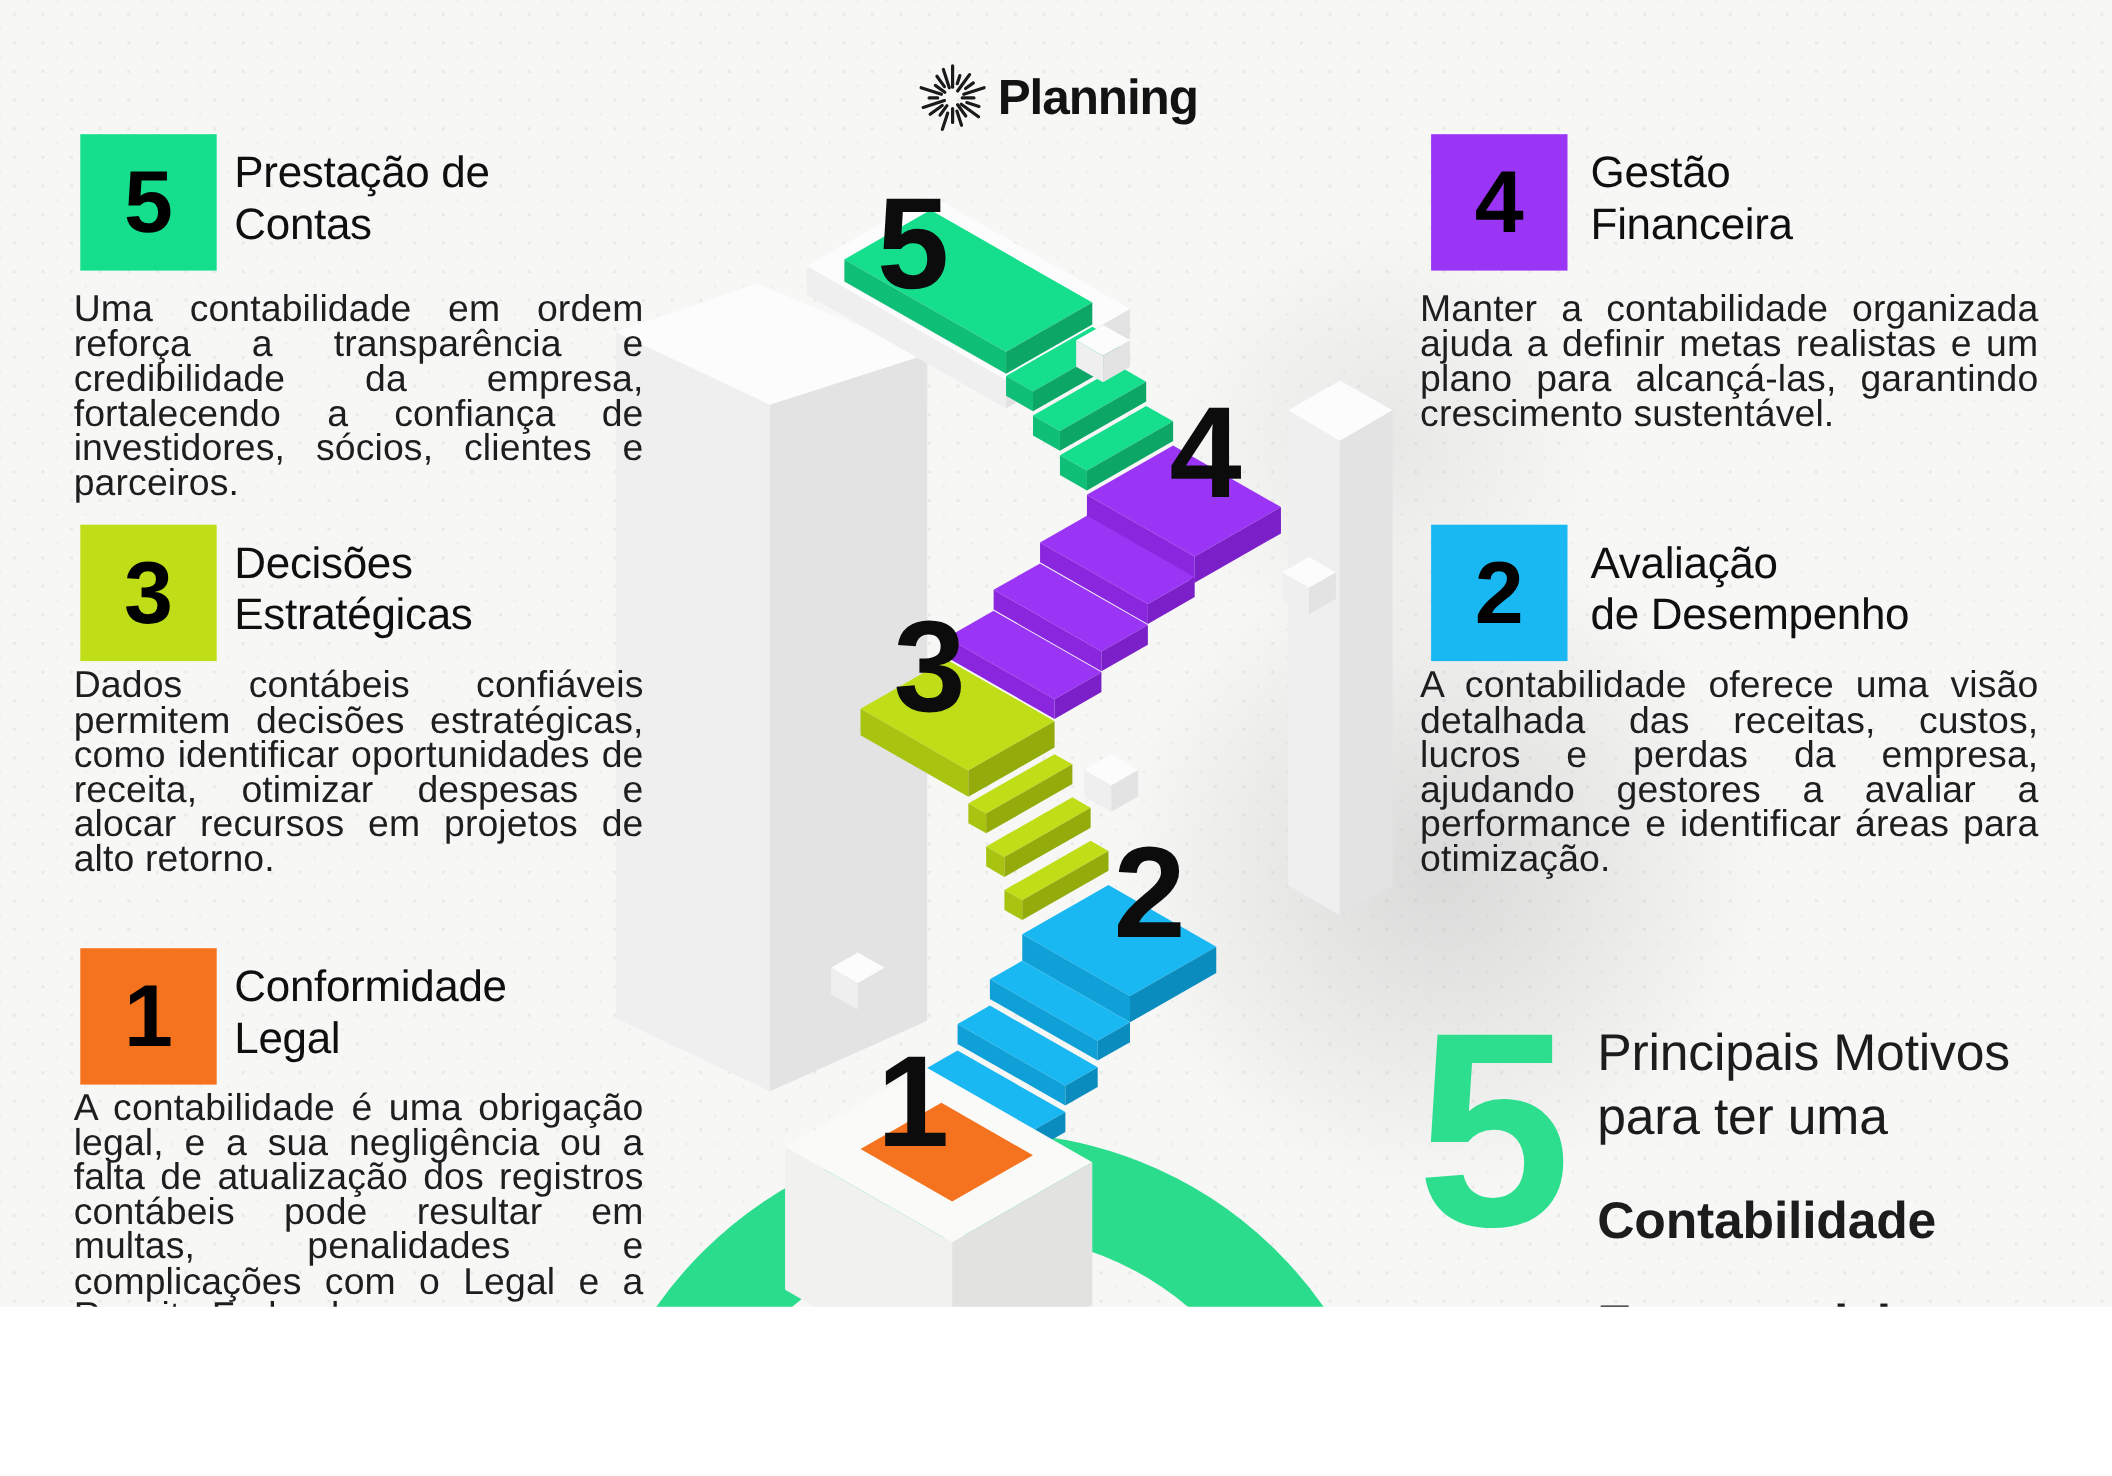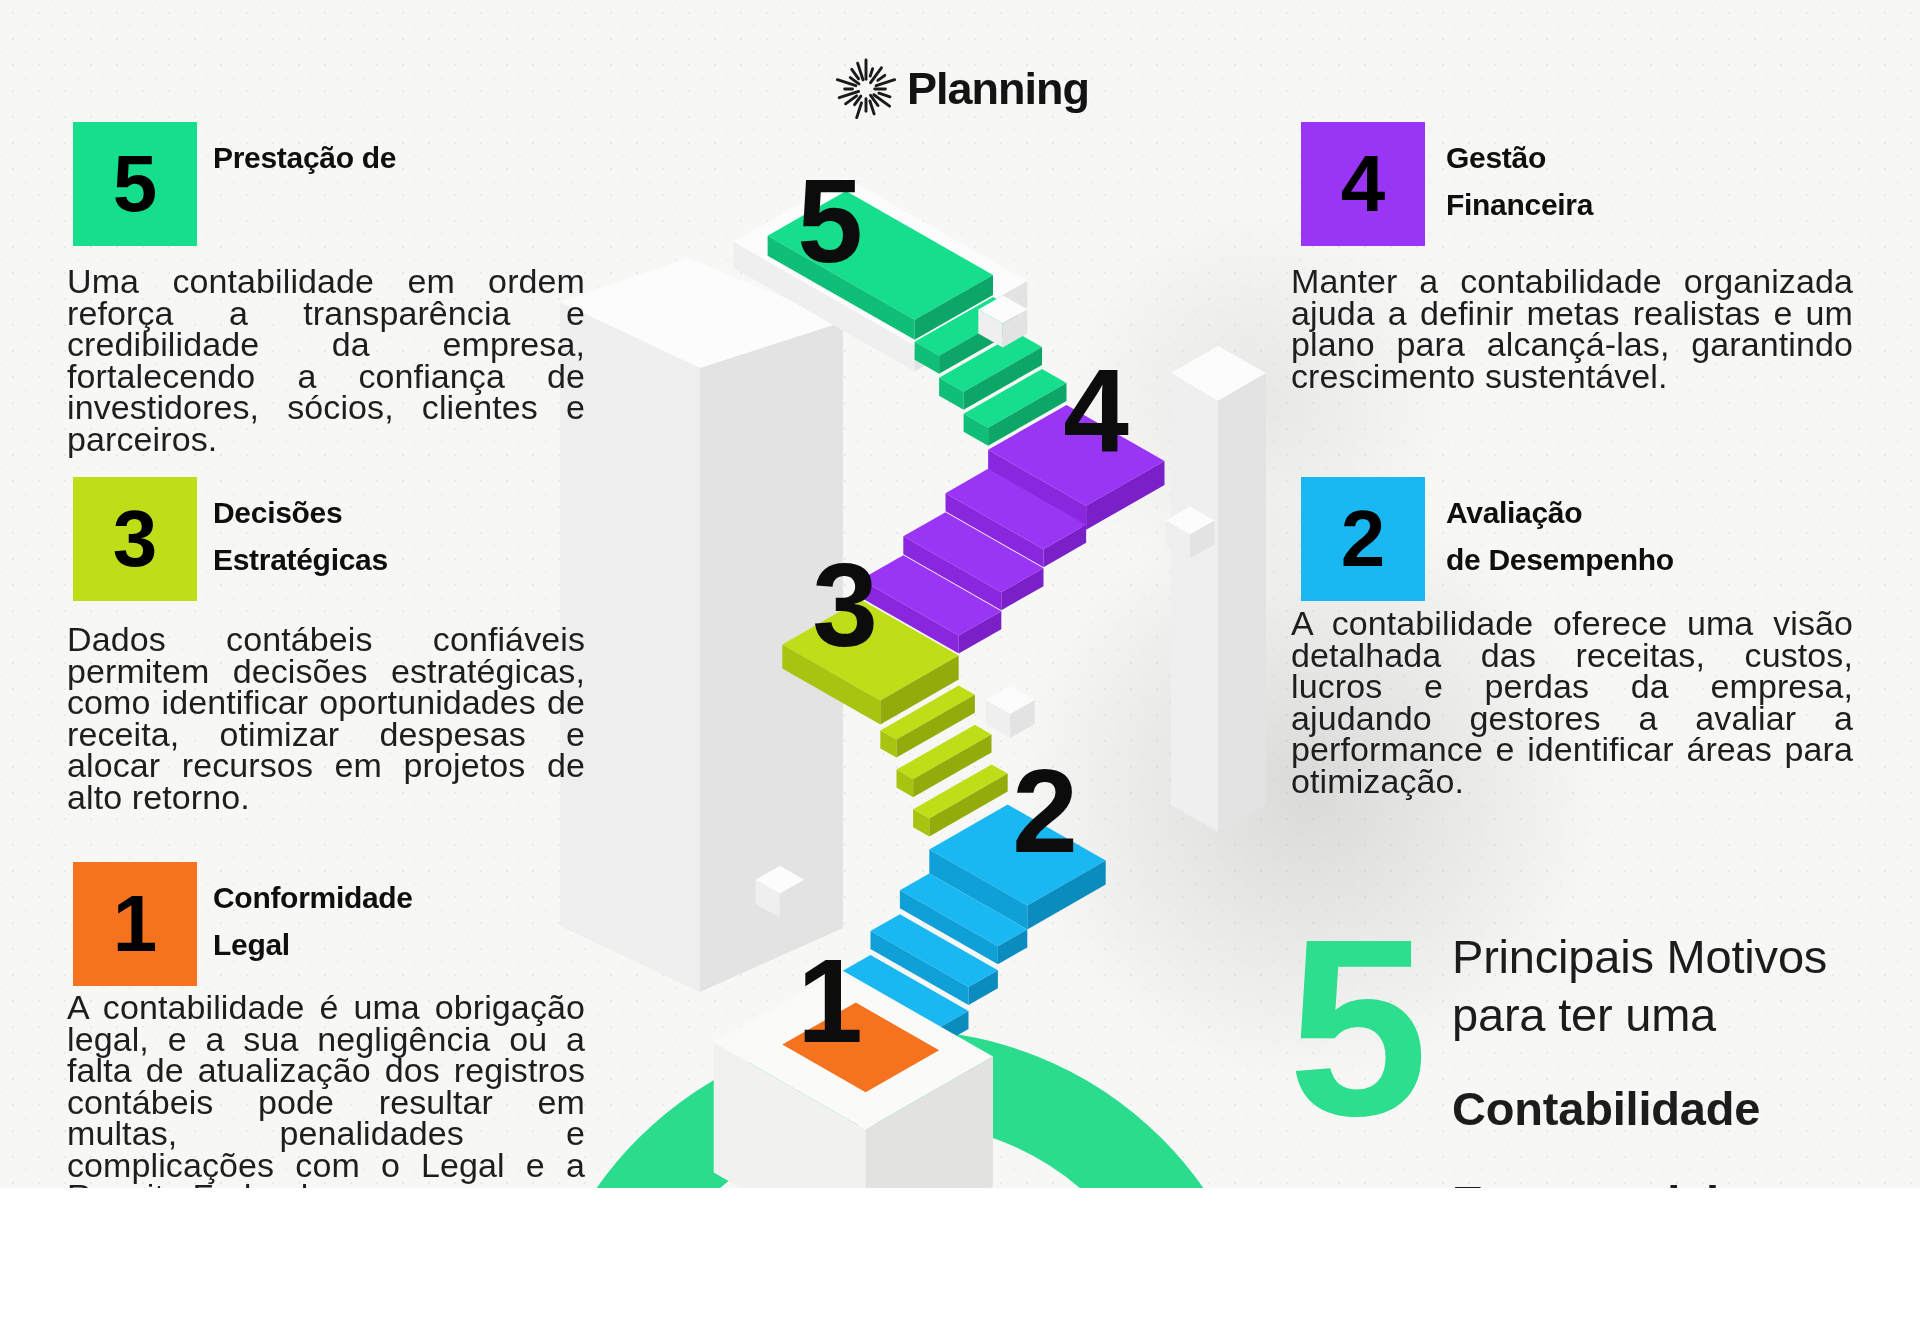--- a/index.html
+++ b/index.html
@@ -24,21 +24,21 @@
     pointer-events:none;
   }
   .logo{position:absolute;left:833px;top:56px;display:flex;align-items:center;gap:8px;}
   .logo svg{width:66px;height:66px;}
   .logo-text{font-size:45px;font-weight:700;color:#131313;letter-spacing:-1px;line-height:66px;}
   #stairs{position:absolute;left:500px;top:90px;width:800px;height:1252px;pointer-events:none;}
   .stair-num{font-family:"Liberation Sans",sans-serif;font-size:118px;font-weight:900;fill:#0c0c0c;text-anchor:middle;}
   .card{position:absolute;width:580px;height:340px;}
   .sq{position:absolute;left:0;top:0;width:124px;height:124px;display:flex;align-items:center;justify-content:center;}
   .sq span{font-size:80px;font-weight:800;color:#000;}
-  .title{position:absolute;left:140px;top:12px;margin:0;font-size:30px;font-weight:700;line-height:47px;color:#0f0f0f;letter-spacing:-0.3px;}
+  .title{position:absolute;left:140px;top:12px;margin:0;font-size:40px;font-weight:400;line-height:47px;color:#0f0f0f;letter-spacing:-0.3px;}
   .title span{display:block;}
   .card.right .title{left:145px;}
   .body{position:absolute;margin:0;font-size:34px;line-height:31.5px;color:#1e1e1e;text-align:justify;letter-spacing:0.1px;}
   .card.left .body{left:-6px;width:518px;}
   .card.right .body{left:-10px;width:562px;}
   .big5{position:absolute;left:1288px;top:928px;font-size:252px;line-height:200px;font-weight:700;}
   .hl{position:absolute;left:1452px;top:928px;color:#1c1c1c;}
   .hl span{display:block;font-size:47px;line-height:58px;font-weight:400;letter-spacing:-0.2px;}
   .hl span.b{font-weight:700;margin-top:36px;}
 </style>
@@ -156,33 +156,34 @@
       <text x="545" y="762" class="stair-num">2</text>
       <text x="330" y="952" class="stair-num">1</text>
     </svg>
 
   <section class="card left" style="left:73px;top:122px;">
     <div class="sq" style="background-color: rgb(21, 222, 141);">
       <span>5</span>
     </div>
     <h2 class="title">
       <span>Prestação de</span>
+      <span>Contas</span>
     </h2>
     <p class="body" style="top:144px;">Uma contabilidade em ordem reforça a transparência e credibilidade da empresa, fortalecendo a confiança de investidores, sócios, clientes e parceiros.</p>
   </section>
 
   <section class="card left" style="left:73px;top:477px;">
     <div class="sq" style="background-color: rgb(192, 222, 24);">
       <span>3</span>
     </div>
     <h2 class="title">
       <span>Decisões</span>
       <span>Estratégicas</span>
     </h2>
-    <p class="body" style="top:131px;margin-top:16px;">Dados contábeis confiáveis permitem decisões estratégicas, como identificar oportunidades de receita, otimizar despesas e alocar recursos em projetos de alto retorno.</p>
+    <p class="body" style="top:131px;">Dados contábeis confiáveis permitem decisões estratégicas, como identificar oportunidades de receita, otimizar despesas e alocar recursos em projetos de alto retorno.</p>
   </section>
 
   <section class="card left" style="left:73px;top:862px;">
     <div class="sq" style="background-color: rgb(245, 115, 31);">
       <span>1</span>
     </div>
     <h2 class="title">
       <span>Conformidade</span>
       <span>Legal</span>
     </h2>

